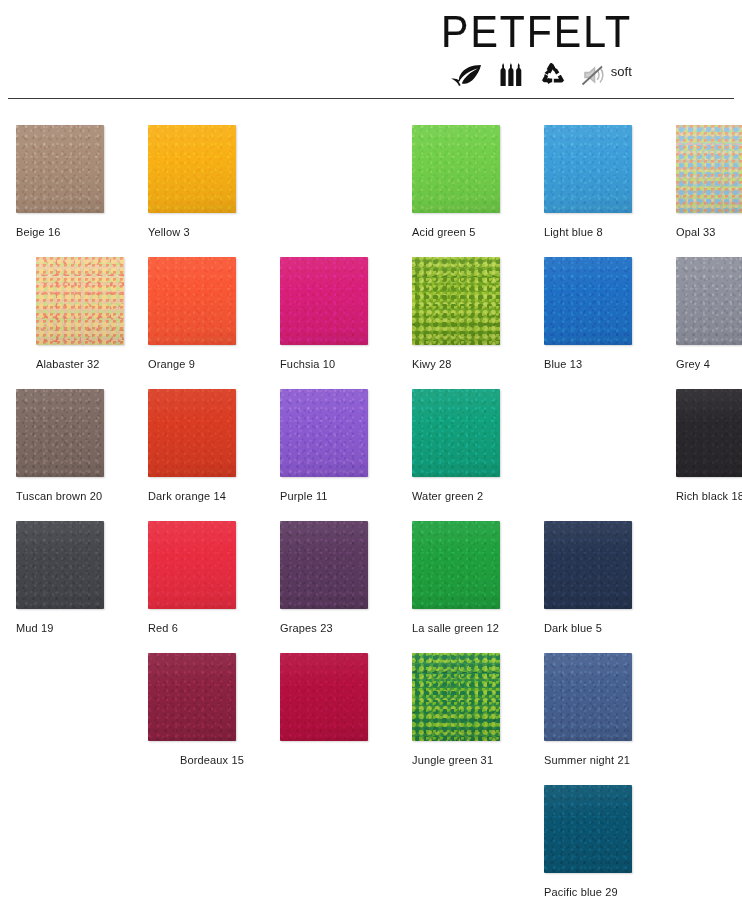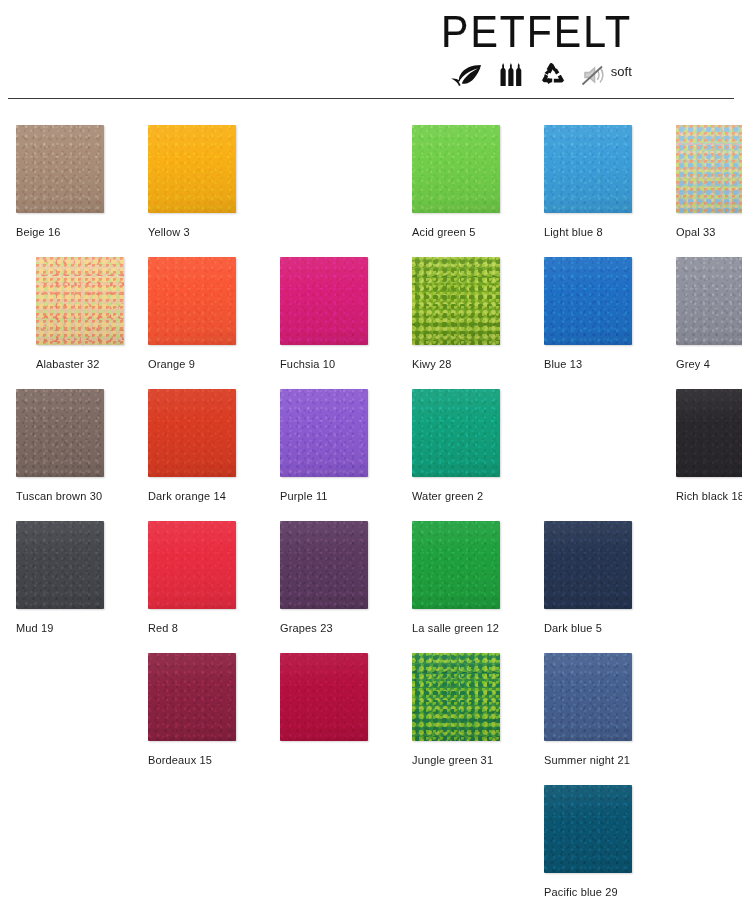--- a/index.html
+++ b/index.html
@@ -223,21 +223,21 @@
         <div class="label">Blue 13</div>
       </div>
       <div class="cell" style="left: 676px;">
         <div class="swatch" style="background: rgb(142, 145, 157);"></div>
         <div class="label">Grey 4</div>
       </div>
     </div>
     <div class="grid-row">
       <div class="cell" style="left: 16px;">
         <div class="swatch" style="background: rgb(125, 106, 99);"></div>
-        <div class="label">Tuscan brown 30</div>
+        <div class="label">Tuscan brown 20</div>
       </div>
       <div class="cell" style="left: 148px;">
         <div class="swatch" style="background: rgb(217, 60, 35);"></div>
         <div class="label">Dark orange 14</div>
       </div>
       <div class="cell" style="left: 280px;">
         <div class="swatch" style="background: rgb(139, 91, 208);"></div>
         <div class="label">Purple 11</div>
       </div>
       <div class="cell" style="left: 412px;">
@@ -249,37 +249,37 @@
         <div class="label">Rich black 18</div>
       </div>
     </div>
     <div class="grid-row">
       <div class="cell" style="left: 16px;">
         <div class="swatch" style="background: rgb(69, 71, 76);"></div>
         <div class="label">Mud 19</div>
       </div>
       <div class="cell" style="left: 148px;">
         <div class="swatch" style="background: rgb(233, 45, 65);"></div>
-        <div class="label">Red 8</div>
+        <div class="label">Red 6</div>
       </div>
       <div class="cell" style="left: 280px;">
         <div class="swatch" style="background: rgb(92, 58, 96);"></div>
         <div class="label">Grapes 23</div>
       </div>
       <div class="cell" style="left: 412px;">
         <div class="swatch" style="background: rgb(32, 160, 62);"></div>
         <div class="label">La salle green 12</div>
       </div>
       <div class="cell" style="left: 544px;">
         <div class="swatch" style="background: rgb(39, 54, 83);"></div>
         <div class="label">Dark blue 5</div>
       </div>
     </div>
     <div class="grid-row">
-      <div class="cell" style="left: 148px;">
+      <div class="cell" style="left: 148px; text-align: right;">
         <div class="swatch" style="background: rgb(139, 34, 66);"></div>
         <div class="label">Bordeaux 15</div>
       </div>
       <div class="cell" style="left: 280px;">
         <div class="swatch" style="background: rgb(180, 16, 63);"></div>
         <div class="label"></div>
       </div>
       <div class="cell" style="left: 412px;">
         <div class="swatch melange" style="background: rgb(58, 143, 58);">
           <div class="fleck" style="background-image: radial-gradient(circle at 13% 9%, rgb(127, 192, 44) 0px, rgb(127, 192, 44) 1.7px, transparent 2.8px), radial-gradient(circle at 27% 26%, rgb(31, 122, 70) 0px, rgb(31, 122, 70) 2.2px, transparent 3.6px), radial-gradient(circle at 41% 43%, rgb(169, 207, 58) 0px, rgb(169, 207, 58) 1.9px, transparent 3.2px), radial-gradient(circle at 55% 60%, rgb(43, 138, 78) 0px, rgb(43, 138, 78) 1.4px, transparent 2.4px), radial-gradient(circle at 69% 77%, rgb(90, 168, 50) 0px, rgb(90, 168, 50) 2.6px, transparent 4.4px), radial-gradient(circle at 83% 94%, rgb(22, 97, 58) 0px, rgb(22, 97, 58) 2.4px, transparent 4px); background-size: 7px 7px, 9px 9px, 8px 8px, 6px 6px, 11px 11px, 10px 10px; background-position: 0px 0px, 3px 2px, 6px 4px, 9px 6px, 12px 8px, 15px 10px; opacity: 0.92;"></div>

